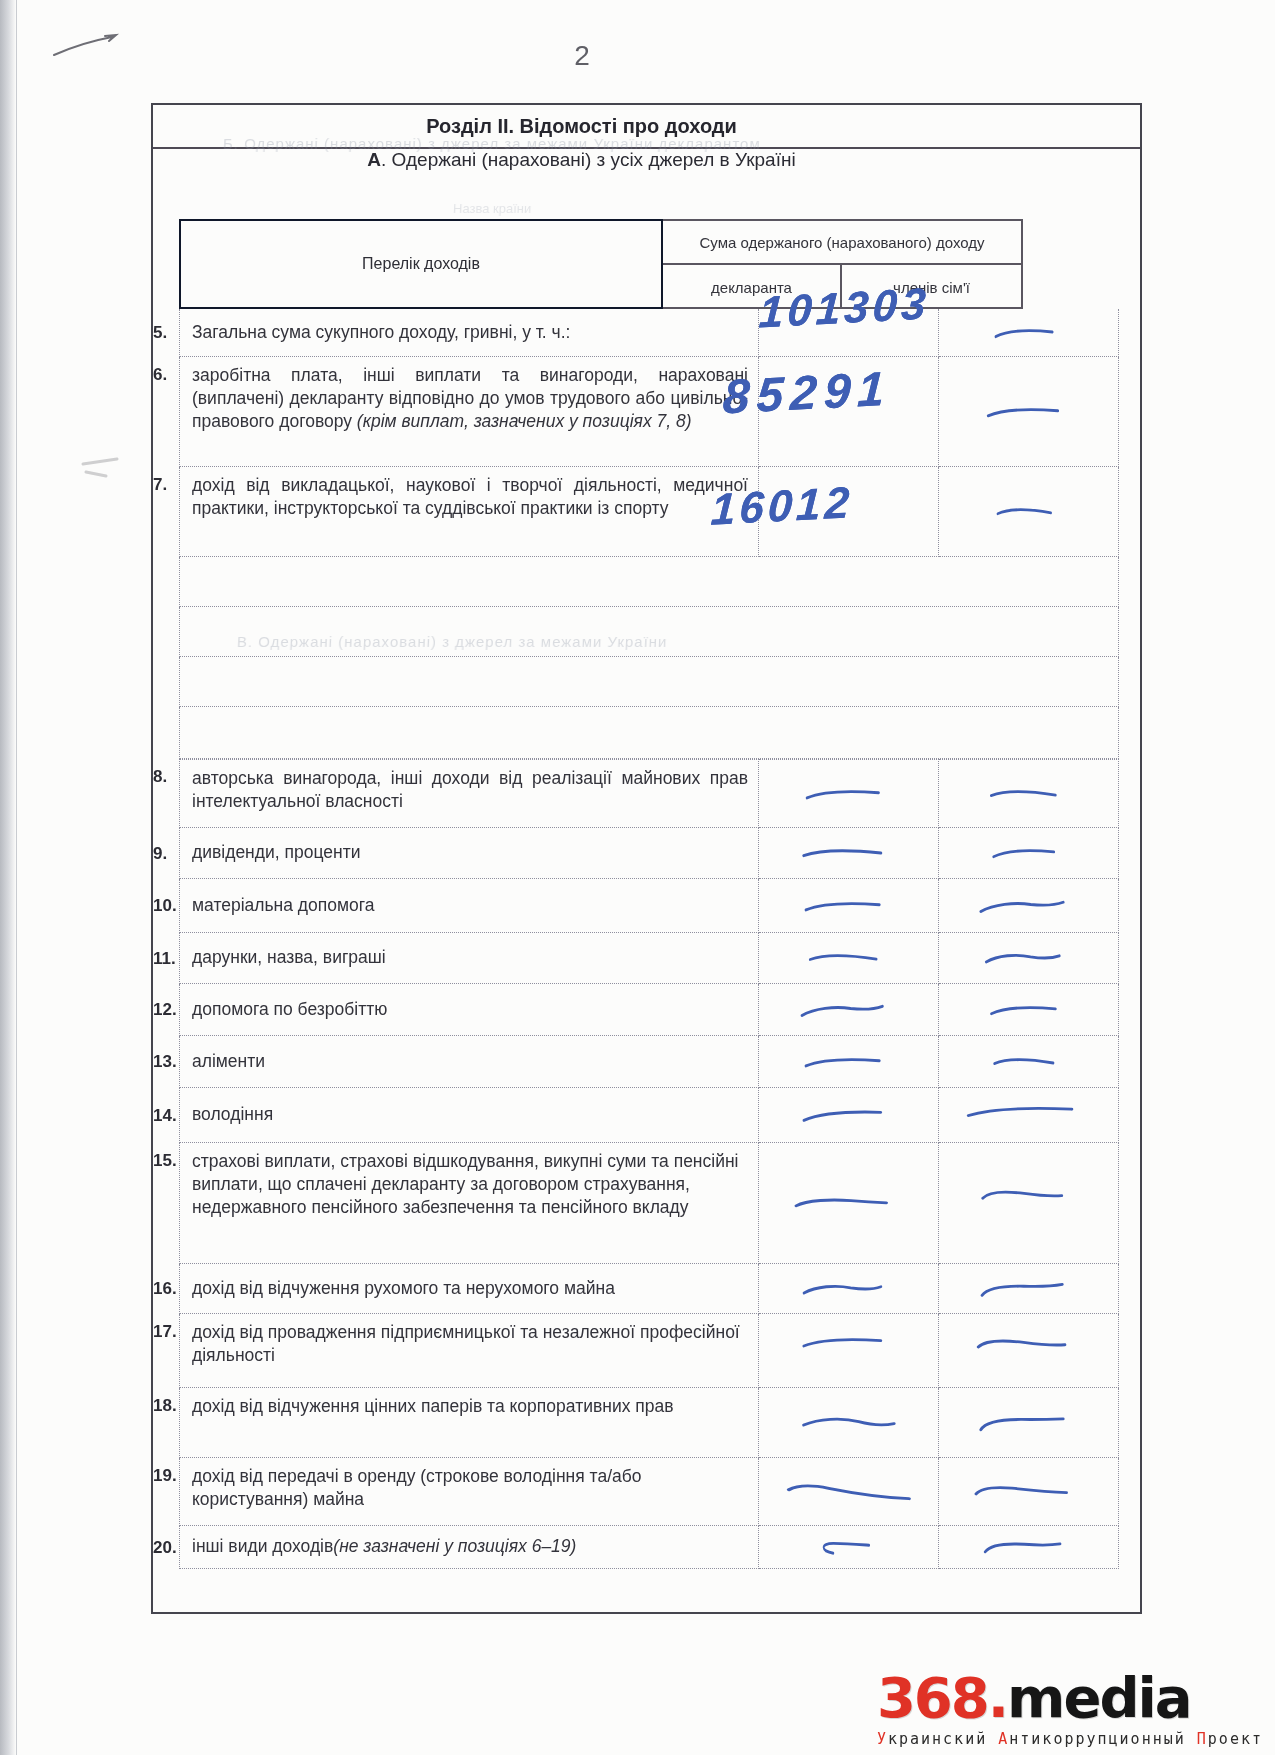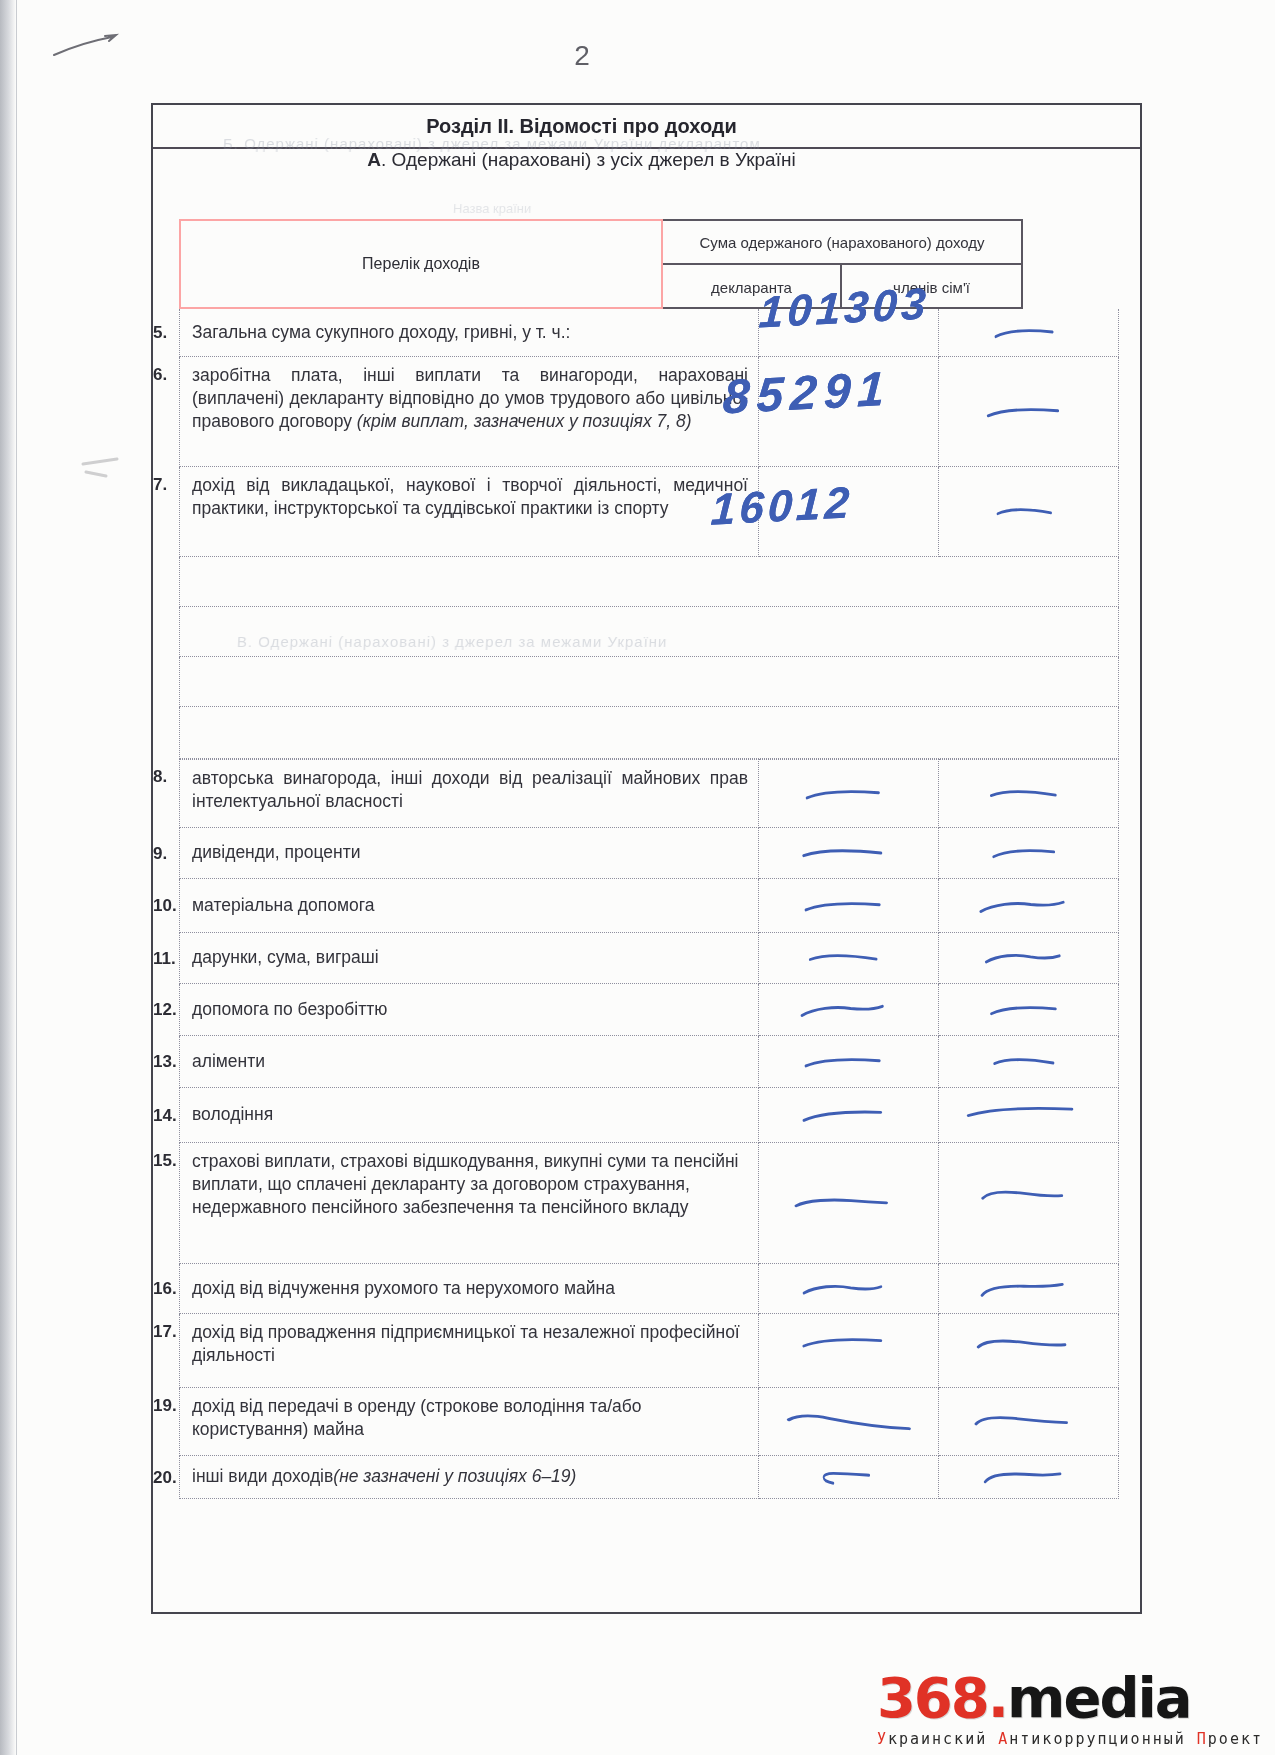--- a/index.html
+++ b/index.html
@@ -20,21 +20,21 @@
   .subtitle{position:absolute;left:0;top:44px;width:100%;box-sizing:border-box;padding-right:130px;
         text-align:center;font-size:19px;color:#2b2b33;}
   .subtitle b{font-weight:bold;}
 
   .ghost{position:absolute;color:#8b93a3;opacity:.3;filter:blur(.7px);transform:skewX(-3deg);
         white-space:nowrap;overflow:hidden;}
 
   .tbl{position:absolute;left:0;top:114px;width:966px;}
   .hdr{display:flex;}
   .hdr-gutter{width:26px;}
-  .hdr-list{width:484px;height:90px;box-sizing:border-box;border:2px solid #fca5a5;
+  .hdr-list{width:484px;height:90px;box-sizing:border-box;border:2px solid #0f172a;
         display:flex;align-items:center;justify-content:center;font-size:16px;color:#2e2e36;}
   .hdr-right{width:360px;height:90px;box-sizing:border-box;border:2px solid #5a5660;border-left:none;}
   .hdr-sum{height:44px;box-sizing:border-box;border-bottom:2px solid #5a5660;display:flex;
         align-items:center;justify-content:center;font-size:15px;}
   .hdr-subs{display:flex;height:44px;}
   .hdr-sub{width:180px;box-sizing:border-box;display:flex;align-items:center;justify-content:center;
         font-size:15px;}
   .hdr-sub:first-child{border-right:2px solid #5a5660;text-align:right;}
 
   .row{display:flex;align-items:stretch;}
@@ -225,21 +225,21 @@
         <div class="cell val">
           <svg class="dash r3" style="width:88px" viewBox="0 0 100 18" preserveAspectRatio="none">
               <path d="M3 12 C 18 5, 42 4, 60 8 C 78 11, 90 10, 97 8"></path>
             </svg>
         </div>
       </div>
 
       <div class="row mid" style="height:51px">
         <div class="gutter">11.</div>
         <div class="cell text">
-            <span>дарунки, сума, виграші</span>
+            <span>дарунки, назва, виграші</span>
           </div>
         <div class="cell val">
           <svg class="dash r2" style="width:72px" viewBox="0 0 100 18" preserveAspectRatio="none">
               <path d="M4 12 C 22 6, 55 5, 96 9"></path>
             </svg>
         </div>
         <div class="cell val">
           <svg class="dash r1" style="width:78px" viewBox="0 0 100 18" preserveAspectRatio="none">
               <path d="M3 12 C 18 5, 42 4, 60 8 C 78 11, 90 10, 97 8"></path>
             </svg>
@@ -337,20 +337,34 @@
               <path d="M4 12 C 22 6, 55 5, 96 9"></path>
             </svg>
         </div>
         <div class="cell val">
           <svg class="dash r2" style="width:92px;top:42%" viewBox="0 0 100 18" preserveAspectRatio="none">
               <path d="M3 13 C 10 5, 28 4, 52 6 C 72 8, 88 8, 97 7"></path>
             </svg>
         </div>
       </div>
 
+      <div class="row" style="height:70px">
+        <div class="gutter">18.</div>
+        <div class="cell text"><span>дохід від відчуження цінних паперів та корпоративних прав</span></div>
+        <div class="cell val">
+          <svg class="dash r4" style="width:96px" viewBox="0 0 100 18" preserveAspectRatio="none">
+              <path d="M3 14 C 18 6, 42 3, 60 7 C 78 11, 90 9, 97 7"></path>
+            </svg>
+        </div>
+        <div class="cell val">
+          <svg class="dash r1" style="width:88px" viewBox="0 0 100 18" preserveAspectRatio="none">
+              <path d="M3 15 C 8 7, 24 4, 50 5 C 72 6, 88 6, 97 6"></path>
+            </svg>
+        </div>
+      </div>
 
       <div class="row" style="height:68px">
         <div class="gutter">19.</div>
         <div class="cell text"><span>дохід від передачі в оренду (строкове володіння та/або користування) майна</span></div>
         <div class="cell val">
           <svg class="dash r4" style="width:128px" viewBox="0 0 100 18" preserveAspectRatio="none">
               <path d="M3 10 C 10 4, 20 3, 34 6 C 58 11, 80 13, 97 13"></path>
             </svg>
         </div>
         <div class="cell val">

